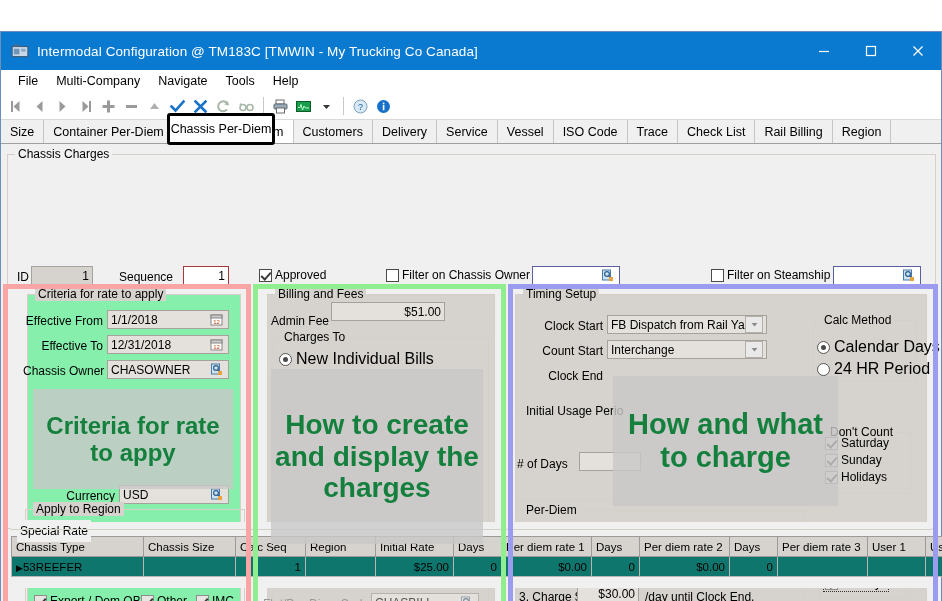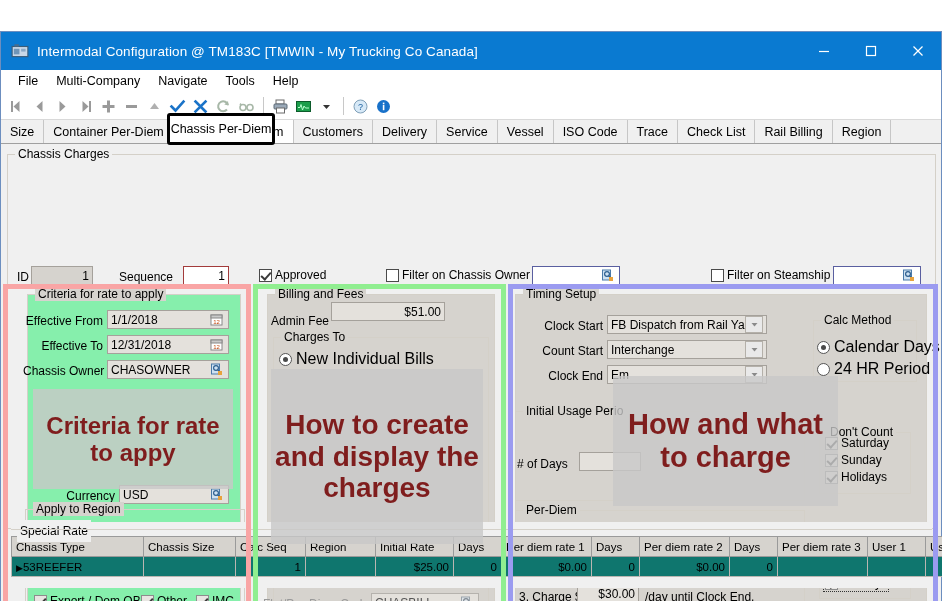--- a/index.html
+++ b/index.html
@@ -245,21 +245,21 @@
   .hl.pink  { border-color: #f9a5a5; }
   .hl.green { border-color: #90ee90; }
   .hl.blue  { border-color: #9b9bf0; }
   .hl.purple{ border-color: #8f8fe8; border-width: 3px; }
 
   
   .anno {
     position: absolute;
     z-index: 5;
     background: rgba(200,200,200,.80);
-    color: #7f1d1d;
+    color: #15803d;
     font-weight: bold;
     text-align: center;
     line-height: 1.14;
     display: flex; align-items: center; justify-content: center;
     padding: 4px;
   }
 
   
   .grid-wrap {
     position: absolute;
@@ -688,28 +688,20 @@
     <div class="fld gray" style="left:606px; top:196px; width:160px;">
       <span class="fv">Interchange</span>
       <span class="ddbtn">
         <svg width="9" height="9" viewBox="0 0 9 9">
             <path d="M1.5 3 L7.5 3 L4.5 6.5 Z" fill="#8a8a8a"></path>
           </svg>
       </span>
     </div>
 
     <div class="lbl r" style="left:520px; top:225px; width:82px;">Clock End</div>
-    <div class="fld gray" style="left:606px; top:221px; width:160px;">
-      <span class="fv">Em</span>
-      <span class="ddbtn">
-        <svg width="9" height="9" viewBox="0 0 9 9">
-            <path d="M1.5 3 L7.5 3 L4.5 6.5 Z" fill="#8a8a8a"></path>
-          </svg>
-      </span>
-    </div>
 
     <div class="gb" style="left:514px; top:267px; width:290px; height:90px;">
       <span class="gb-title" style="background:#d6d3ce;">Initial Usage Perio</span>
     </div>
     <div class="lbl" style="left:516px; top:313px;"># of Days</div>
     <div class="fld gray right" style="left:578px; top:308px; width:62px;">
       <span class="fv"></span>
     </div>
 
     <div class="gb" style="left:514px; top:366px; width:290px; height:108px;">

